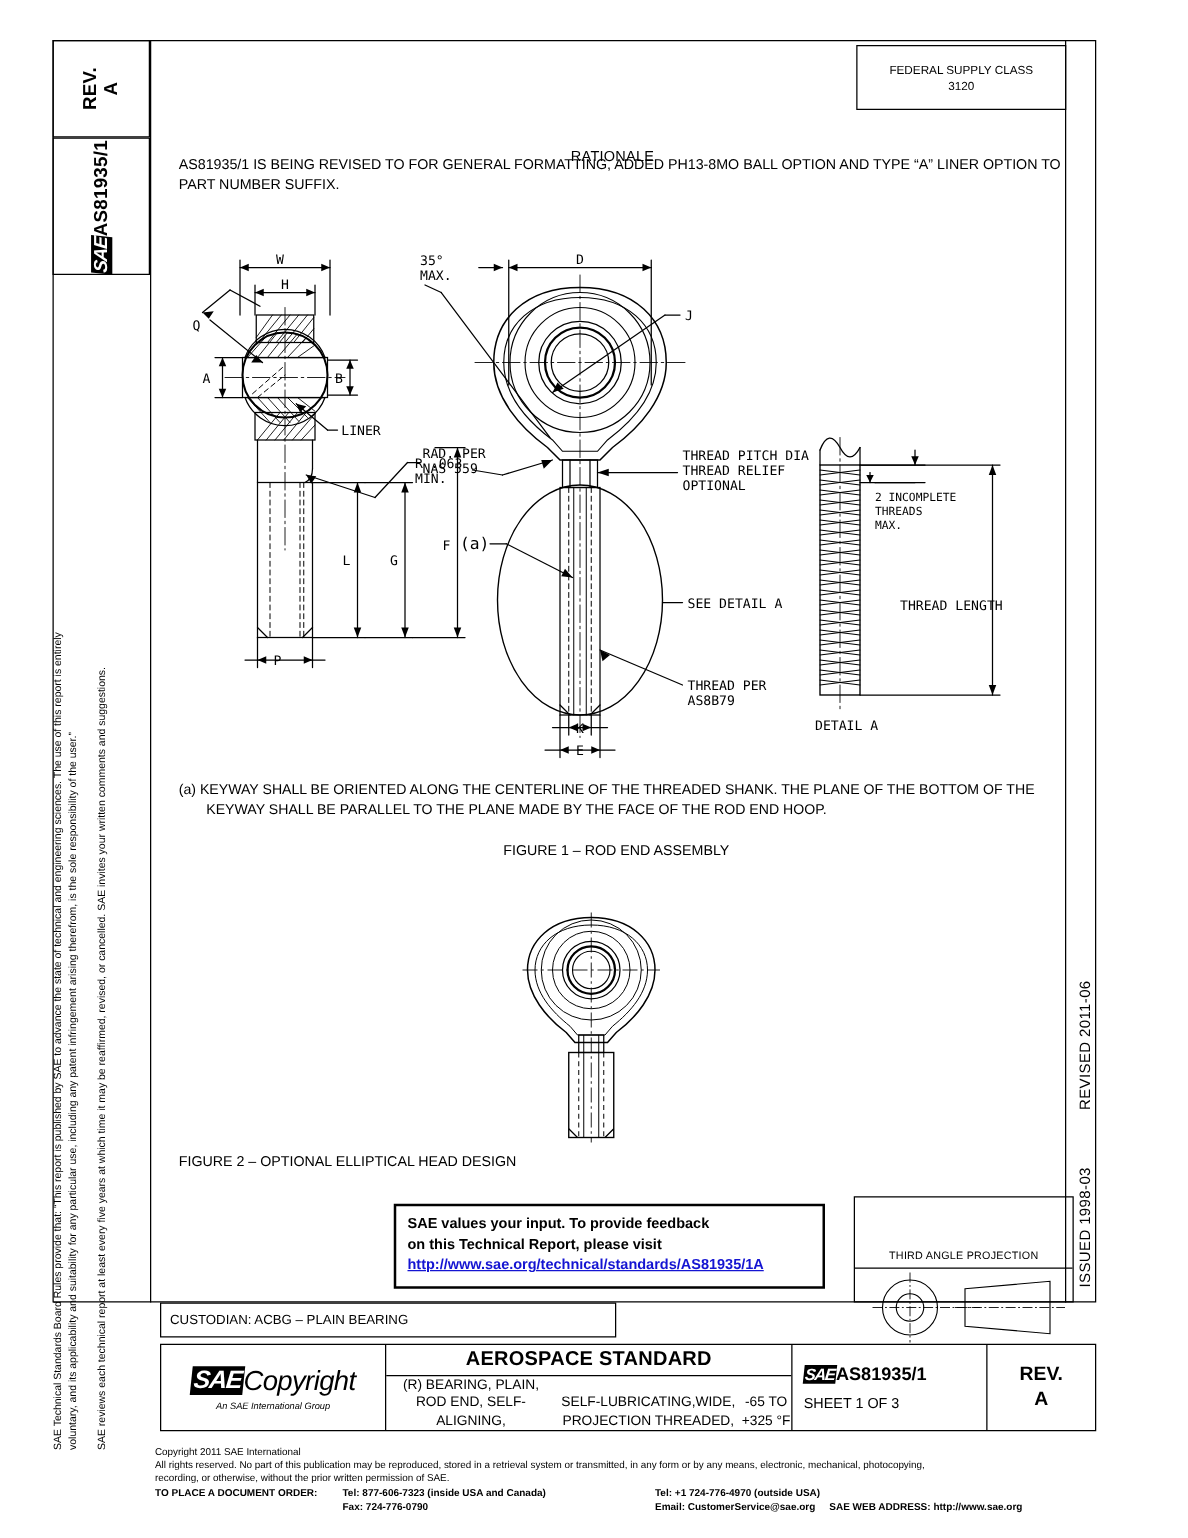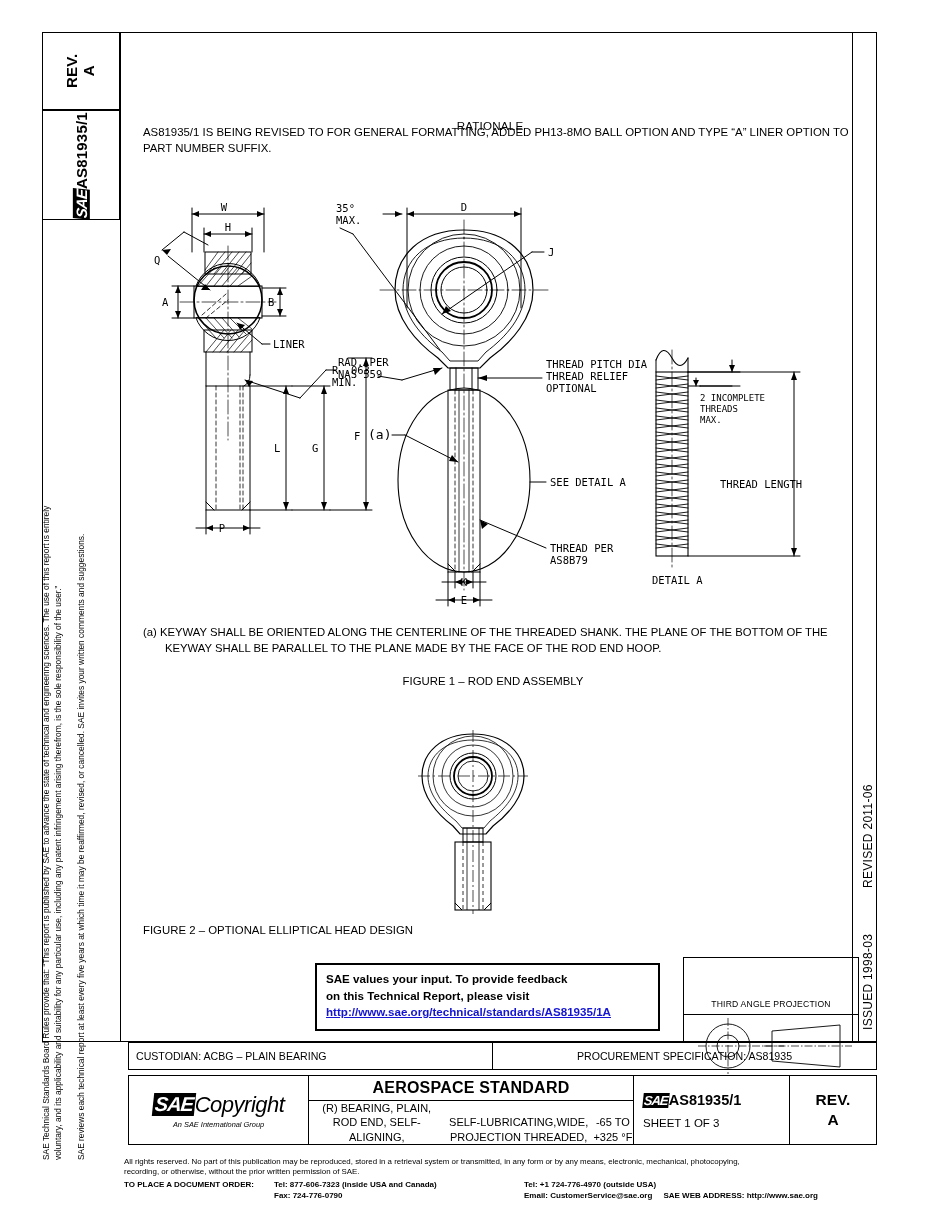--- a/index.html
+++ b/index.html
@@ -244,20 +244,24 @@
     <div>SAE Technical Standards Board Rules provide that: “This report is published by SAE to advance the state of technical and engineering sciences. The use of this report is entirely</div>
     <div>voluntary, and its applicability and suitability for any particular use, including any patent infringement arising therefrom, is the sole responsibility of the user.”</div>
   </div>
   <div class="margin-legal" id="legal2">
     <div>SAE reviews each technical report at least every five years at which time it may be reaffirmed, revised, or cancelled. SAE invites your written comments and suggestions.</div>
   </div>
 
   <div class="margin-date" id="rev-date">REVISED 2011-06</div>
   <div class="margin-date" id="iss-date">ISSUED 1998-03</div>
 
+  <div class="abs" id="fsc-box">
+    <div>FEDERAL SUPPLY CLASS</div>
+    <div>3120</div>
+  </div>
 
   <div class="abs" id="rationale-title">RATIONALE</div>
   <div class="abs" id="rationale-body">AS81935/1 IS BEING REVISED TO FOR GENERAL FORMATTING, ADDED PH13-8MO BALL OPTION AND TYPE “A” LINER OPTION TO PART NUMBER SUFFIX.</div>
 
   <svg class="draw" id="fig1-svg" style="left:140px; top:190px;" width="720" height="425" viewBox="0 0 720 425">
     <g fill="none" stroke="#000" stroke-width="1" stroke-linecap="round">
 
       <g>
         <line x1="52" y1="18" x2="52" y2="62"></line>
         <line x1="124" y1="18" x2="124" y2="62"></line>
@@ -694,21 +698,20 @@
         </g>
         <path d="M88 16 L 156 10 L 156 52 L 88 46 Z"></path>
         <g stroke-dasharray="8 2 1.5 2" stroke-width="0.7">
           <line x1="80" y1="31" x2="168" y2="31"></line>
         </g>
       </g>
     </svg>
   </div>
 
   <div class="abs" id="custodian-box">CUSTODIAN: ACBG – PLAIN BEARING</div>
-  <div class="abs" id="procurement-box">PROCUREMENT SPECIFICATION: AS81935</div>
 
   <div class="abs" id="title-row">
     <div id="cell-logo">
       <div style="display:flex;align-items:center;">
         <span class="sae-logo" style="font-size:20px;padding:0 2px;">SAE</span>
         <span id="logo-word">Copyright</span>
       </div>
       <div id="logo-sub">An SAE International Group</div>
     </div>
     <div id="cell-title">
@@ -725,20 +728,21 @@
       </div>
       <div class="sheet">SHEET 1 OF 3</div>
     </div>
     <div id="cell-rev">
       <div>REV.</div>
       <div>A</div>
     </div>
   </div>
 
   <div class="abs" id="copyright">
+    <div>Copyright 2011 SAE International</div>
     <div>All rights reserved. No part of this publication may be reproduced, stored in a retrieval system or transmitted, in any form or by any means, electronic, mechanical, photocopying,</div>
     <div>recording, or otherwise, without the prior written permission of SAE.</div>
     <table id="order-table">
       <tbody>
           <tr>
         <td class="b" style="width:150px;">TO PLACE A DOCUMENT ORDER:</td>
         <td class="b" style="width:250px;">Tel: 877-606-7323 (inside USA and Canada)</td>
         <td class="b">Tel: +1 724-776-4970 (outside USA)</td>
       </tr>
       <tr>

